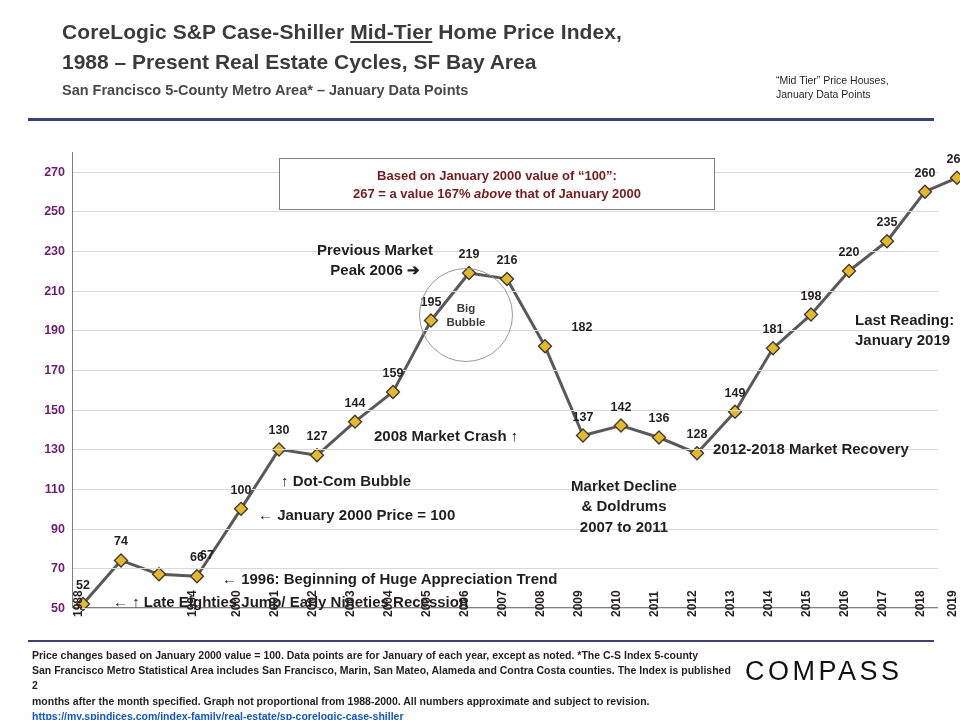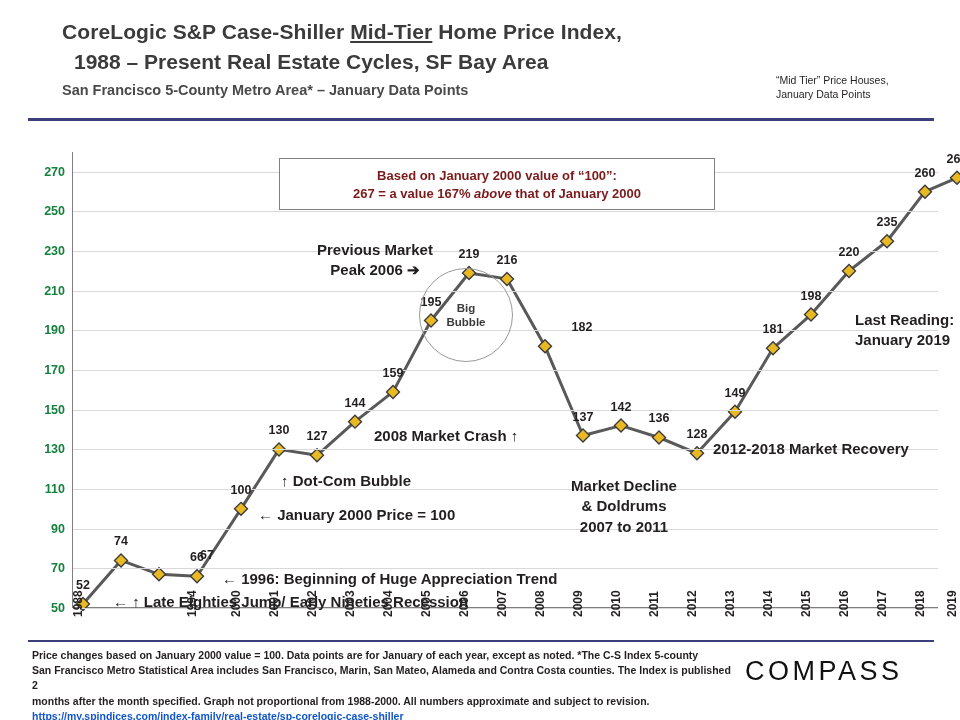--- a/index.html
+++ b/index.html
@@ -15,21 +15,21 @@
 
   
   .title1 {
     position:absolute; left:62px; top:20px;
     font-size:21px; font-weight:bold; color:#3b3b3b;
     letter-spacing:0.1px;
   }
   .title1 .u { text-decoration:underline; }
   .title2 {
     position:absolute; left:62px; top:50px;
-    font-size:21px; font-weight:bold; color:#3b3b3b;margin-left:12px;
+    font-size:21px; font-weight:bold; color:#3b3b3b;
   }
   .subtitle {
     position:absolute; left:62px; top:82px;
     font-size:14.5px; font-weight:bold; color:#4a4a4a;
   }
   .corner-note {
     position:absolute; left:776px; top:73px;
     font-size:10.5px; line-height:1.35; color:#231f20;
   }
   .hrule {
@@ -43,21 +43,21 @@
     border-left:1.5px solid #7f7f7f;
     border-bottom:1.5px solid #7f7f7f;
     box-sizing:border-box;
   }
   .gridline {
     position:absolute; left:0; right:0; height:1px; background:#d9d9d9;
   }
   .ytick {
     position:absolute; right:100%; margin-right:8px;
     transform:translateY(-50%);
-    font-size:12.5px; font-weight:bold; color:#15803d;
+    font-size:12.5px; font-weight:bold; color:#701a75;
     white-space:nowrap;
   }
   .xtick-wrap {
     position:absolute; top:100%; margin-top:4px;
     width:1px; height:40px;
   }
   .xlbl {
     position:absolute; left:50%; top:6px;
     transform:translateX(-50%) rotate(-90deg);
     transform-origin:left top;

